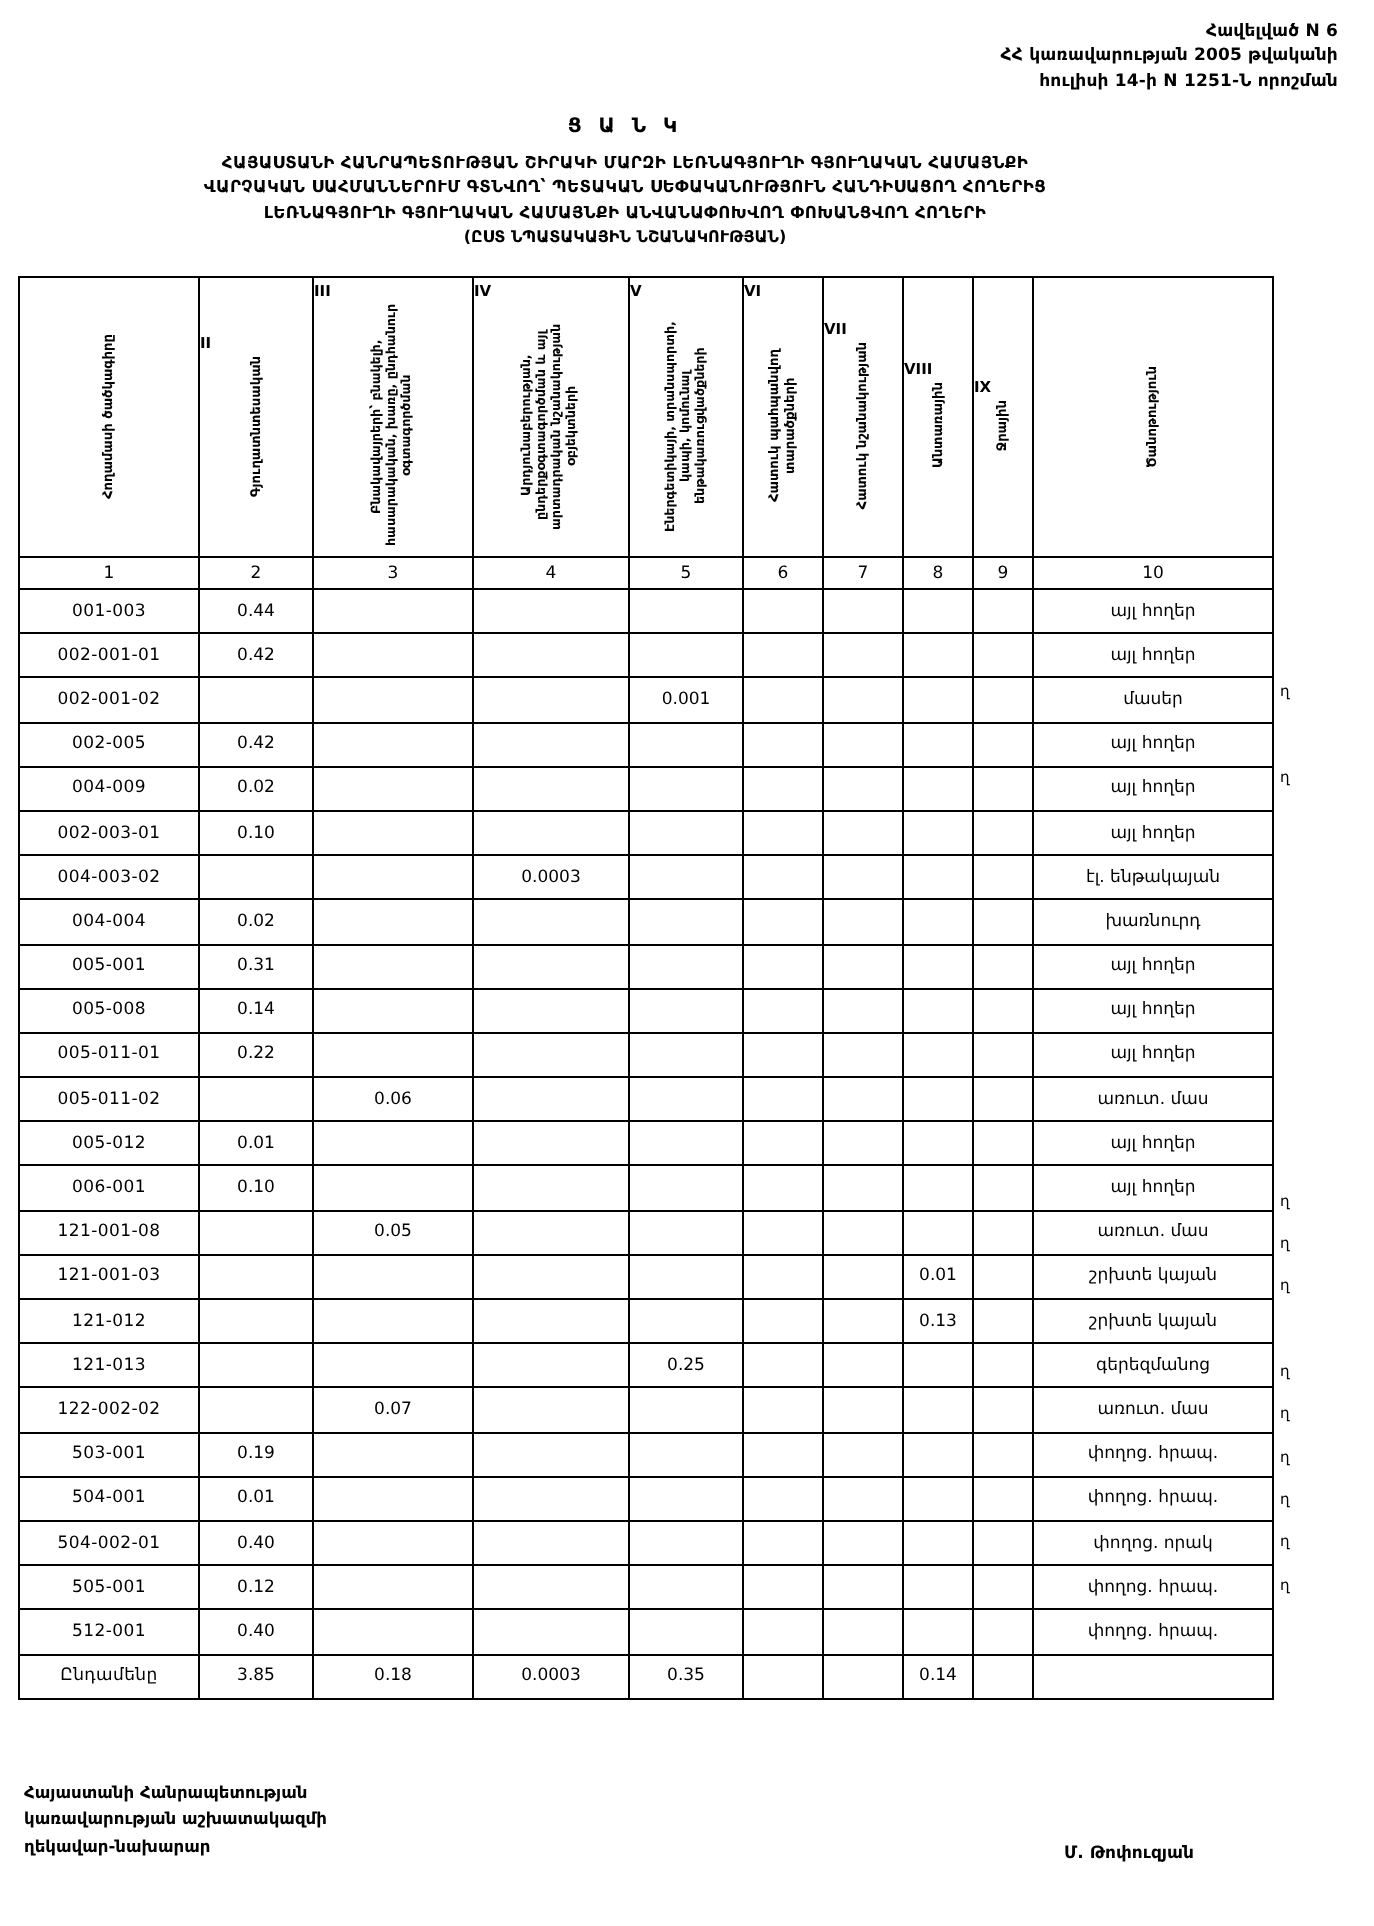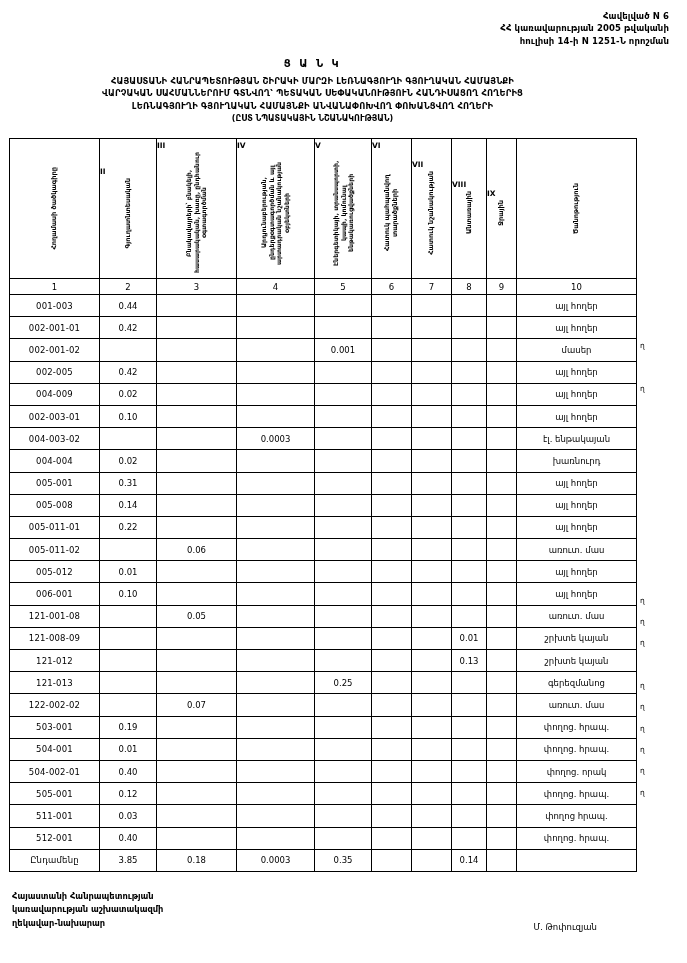--- a/index.html
+++ b/index.html
@@ -137,21 +137,21 @@
     top: 890px;
     font-size: 8.3px;
     font-weight: bold;
     line-height: 1.6;
   }
   .footer-sign {
     position: absolute;
     right: 90px;
     top: 922px;
     font-size: 8.5px;
-    font-weight: normal;
+    font-weight: bold;
   }
   .marks-layer {
     position: absolute;
     top: 138px;
     left: 640px;
     width: 45px;
   }
   .mark-item {
     position: absolute;
     font-size: 7.5px;
@@ -422,21 +422,21 @@
           <td>0.05</td>
           <td></td>
           <td></td>
           <td></td>
           <td></td>
           <td></td>
           <td></td>
           <td class="note">առուտ. մաս</td>
         </tr>
         <tr class="data-row">
-          <td class="code">121-008-09</td>
+          <td class="code">121-001-03</td>
           <td></td>
           <td></td>
           <td></td>
           <td></td>
           <td></td>
           <td></td>
           <td>0.01</td>
           <td></td>
           <td class="note">շրխտե կայան</td>
         </tr>
@@ -516,32 +516,20 @@
           <td class="code">505-001</td>
           <td>0.12</td>
           <td></td>
           <td></td>
           <td></td>
           <td></td>
           <td></td>
           <td></td>
           <td></td>
           <td class="note">փողոց. հրապ.</td>
-        </tr>
-        <tr class="data-row">
-          <td class="code">511-001</td>
-          <td>0.03</td>
-          <td></td>
-          <td></td>
-          <td></td>
-          <td></td>
-          <td></td>
-          <td></td>
-          <td></td>
-          <td class="note">փողոց հրապ.</td>
         </tr>
         <tr class="data-row">
           <td class="code">512-001</td>
           <td>0.40</td>
           <td></td>
           <td></td>
           <td></td>
           <td></td>
           <td></td>
           <td></td>

